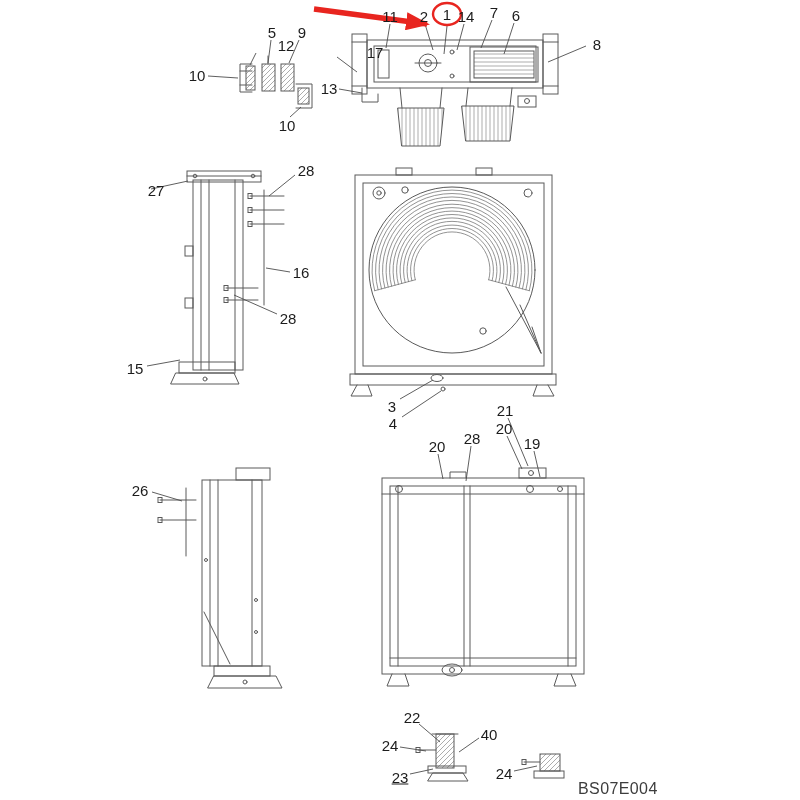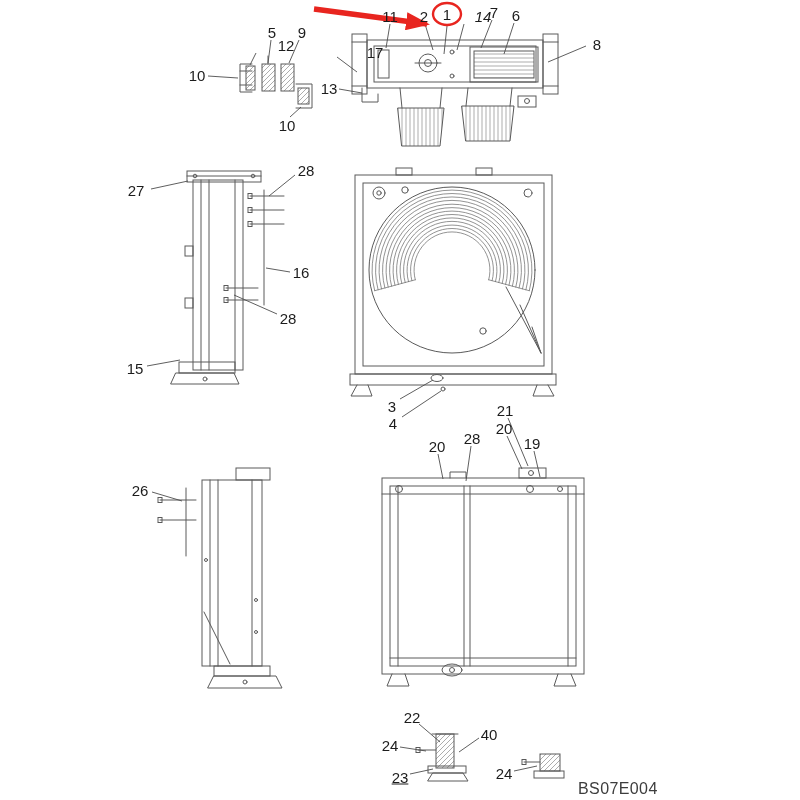--- a/index.html
+++ b/index.html
@@ -266,32 +266,32 @@
       <line x1="410" y1="774" x2="433" y2="769" stroke="#4d4d4d" stroke-width="0.9"></line>
       <line x1="514" y1="771" x2="537" y2="766" stroke="#4d4d4d" stroke-width="0.9"></line>
       <ellipse cx="447" cy="14" rx="14" ry="11" fill="none" stroke="#e8251f" stroke-width="2.4"></ellipse>
       <line x1="314" y1="9" x2="427" y2="24" stroke="#e8251f" stroke-width="5.5" marker-end="url(#ah)"></line>
     </svg>
 
   <div id="callout-layer">
       <span class="callout" style="left: 390px; top: 16px;">11</span>
       <span class="callout" style="left: 424px; top: 16px;">2</span>
       <span class="callout" style="left: 447px; top: 14px;">1</span>
-      <span class="callout" style="left: 483px; top: 16px; font-style: italic;">14</span>
+      <span class="callout" style="left: 466px; top: 16px;">14</span>
       <span class="callout" style="left: 494px; top: 12px;">7</span>
       <span class="callout" style="left: 516px; top: 15px;">6</span>
       <span class="callout" style="left: 597px; top: 44px;">8</span>
       <span class="callout" style="left: 327px; top: 52px; margin-left: 48px;">17</span>
       <span class="callout" style="left: 329px; top: 88px;">13</span>
       <span class="callout" style="left: 272px; top: 32px;">5</span>
       <span class="callout" style="left: 302px; top: 32px;">9</span>
       <span class="callout" style="left: 258px; top: 45px; margin-left: 28px;">12</span>
       <span class="callout" style="left: 197px; top: 75px;">10</span>
       <span class="callout" style="left: 287px; top: 125px;">10</span>
-      <span class="callout" style="left: 136px; top: 190px; text-align: center;">27</span>
+      <span class="callout" style="left: 156px; top: 190px; text-align: center;">27</span>
       <span class="callout" style="left: 306px; top: 170px;">28</span>
       <span class="callout" style="left: 301px; top: 272px;">16</span>
       <span class="callout" style="left: 288px; top: 318px;">28</span>
       <span class="callout" style="left: 135px; top: 368px;">15</span>
       <span class="callout" style="left: 392px; top: 406px;">3</span>
       <span class="callout" style="left: 393px; top: 423px;">4</span>
       <span class="callout" style="left: 140px; top: 490px;">26</span>
       <span class="callout" style="left: 437px; top: 446px;">20</span>
       <span class="callout" style="left: 472px; top: 438px;">28</span>
       <span class="callout" style="left: 505px; top: 410px;">21</span>

